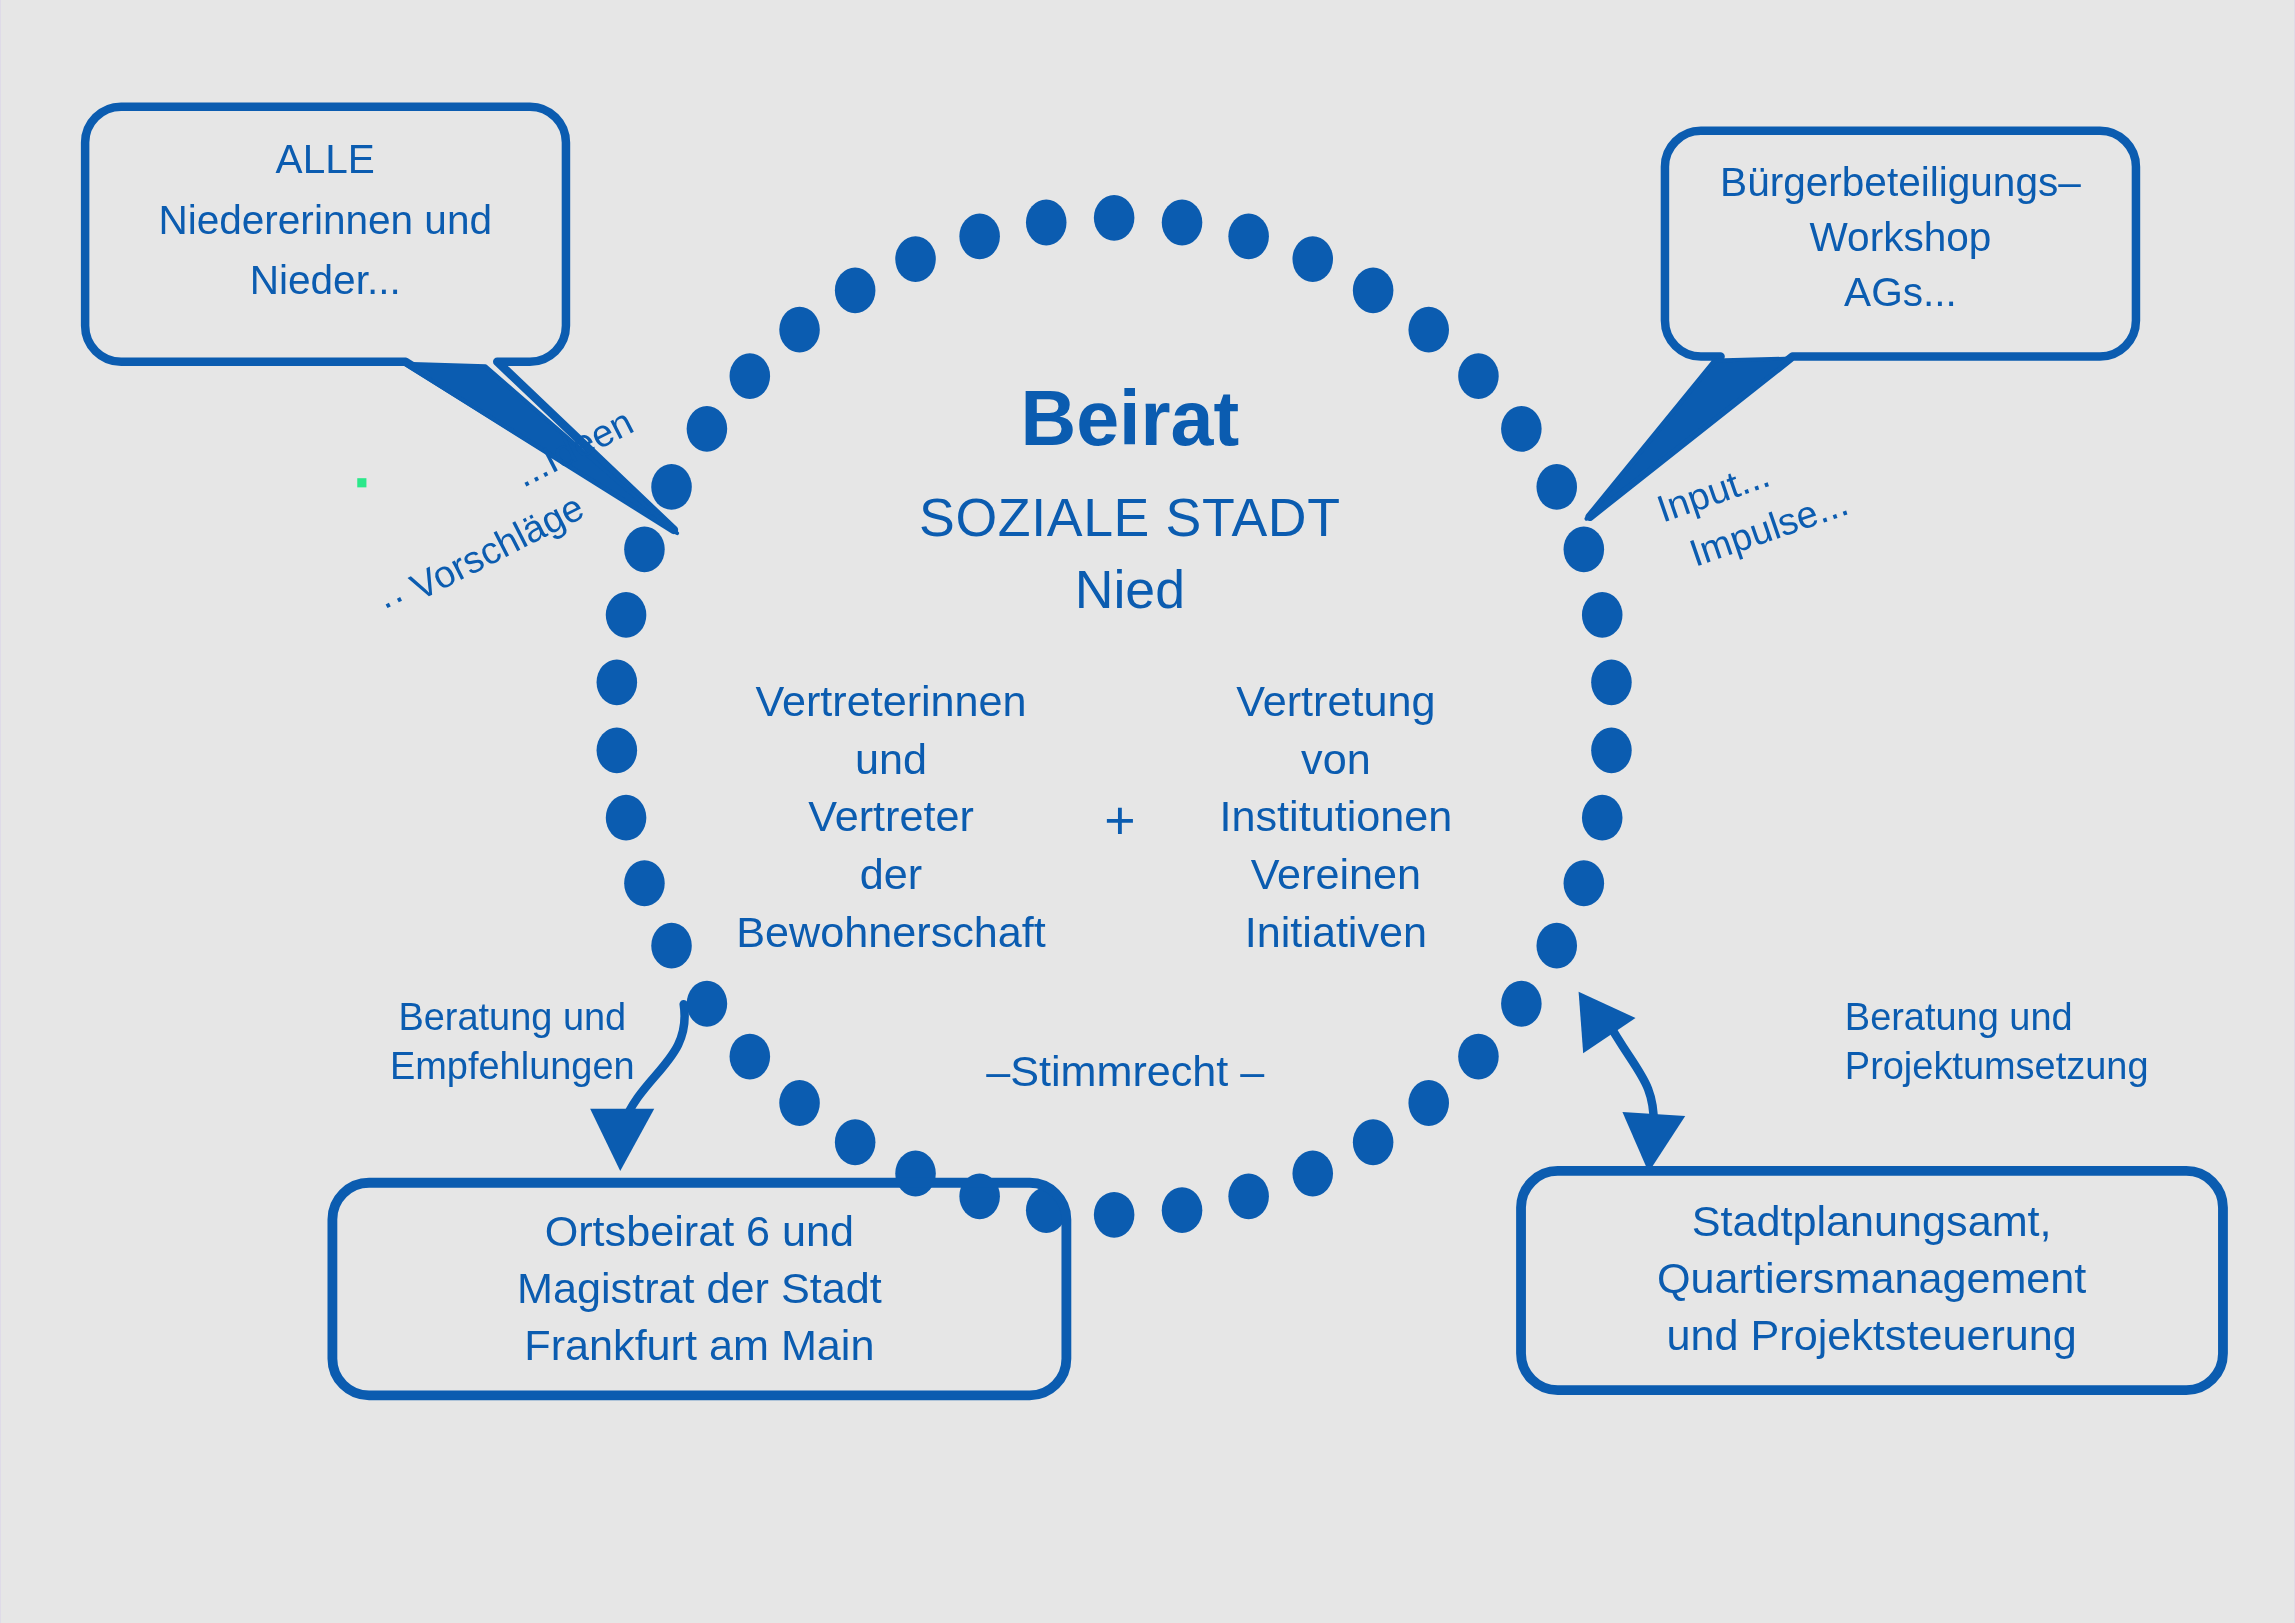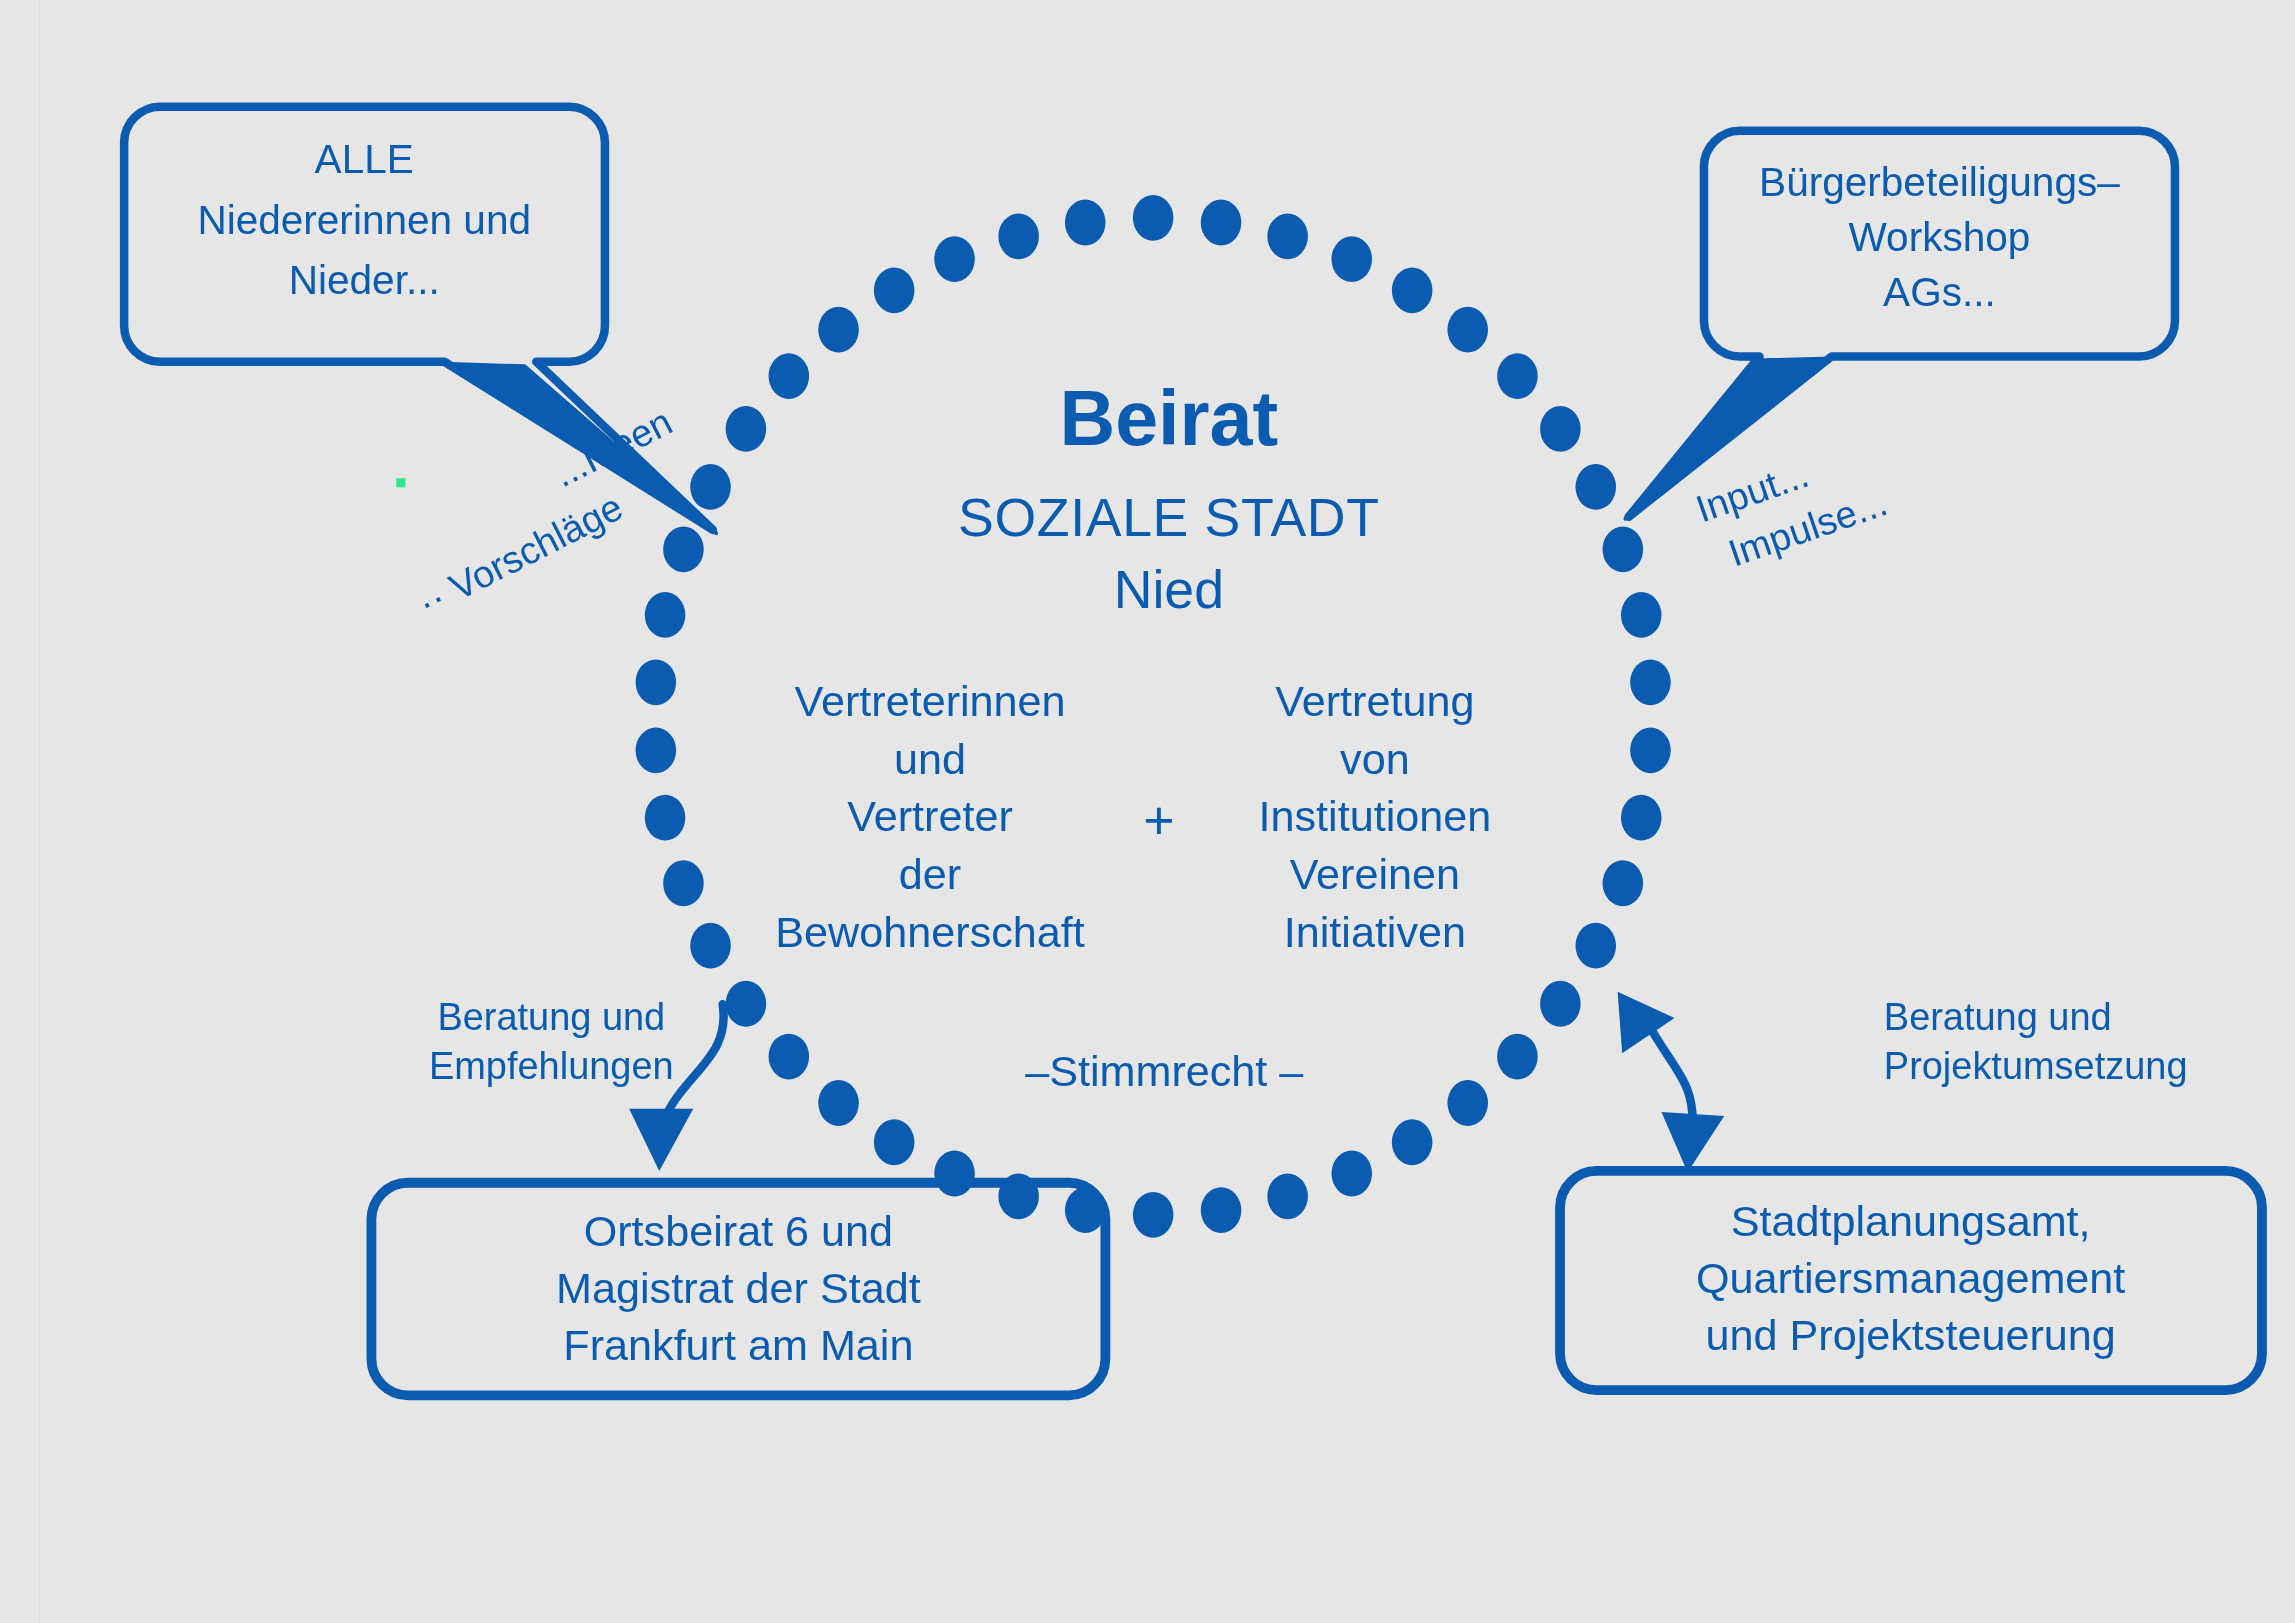--- a/index.html
+++ b/index.html
@@ -2,21 +2,21 @@
 <html style="font-size:10.5px"><head>
 <meta charset="utf-8">
 <style>
   html,body{margin:0;padding:0;background:#e6e6e6;}
   body{
     width:2295px;height:1623px;
     font-family:"Liberation Sans", sans-serif;
     overflow:hidden;
     position:relative;
   }
-  #stage{position:absolute;inset:0;background:#8b5cf6;margin-left:39px;}
+  #stage{position:absolute;inset:0;background:#8b5cf6;}
   svg#canvas{position:absolute;left:0;top:0;width:2295px;height:1623px;}
   .no-sel{user-select:none;}
 </style>
 </head>
 <body>
 
 <div id="stage">
   <svg id="canvas" viewBox="0 0 3508 2481" xmlns="http://www.w3.org/2000/svg">
 
     <rect x="0" y="0" width="3508" height="2481" fill="#e6e6e6"></rect>

